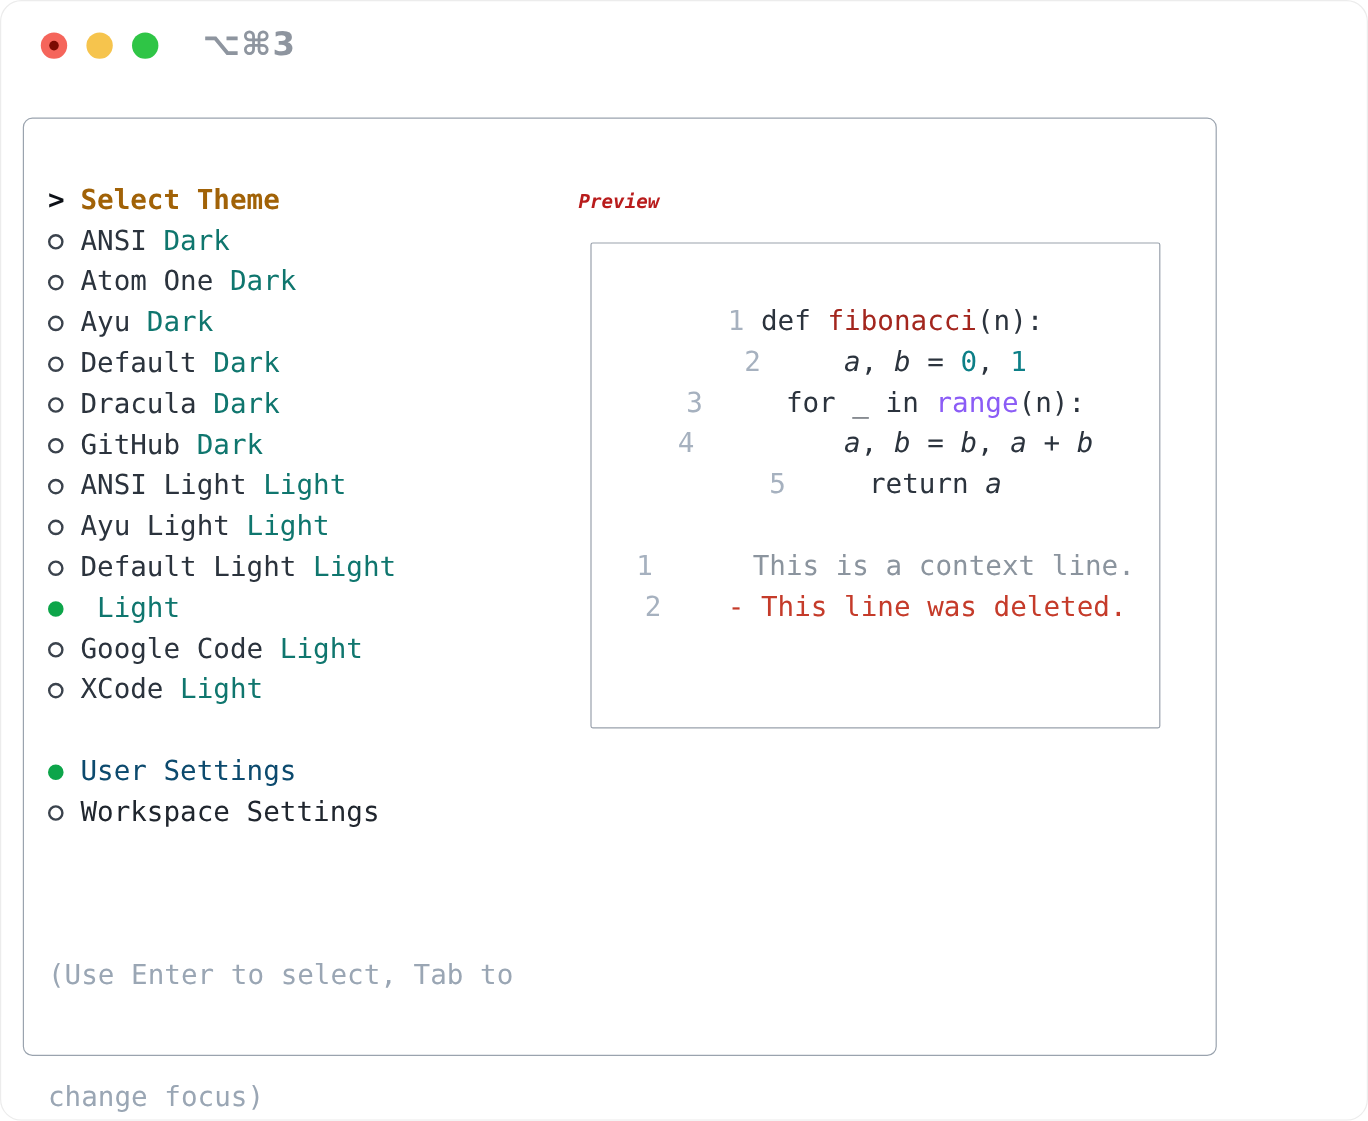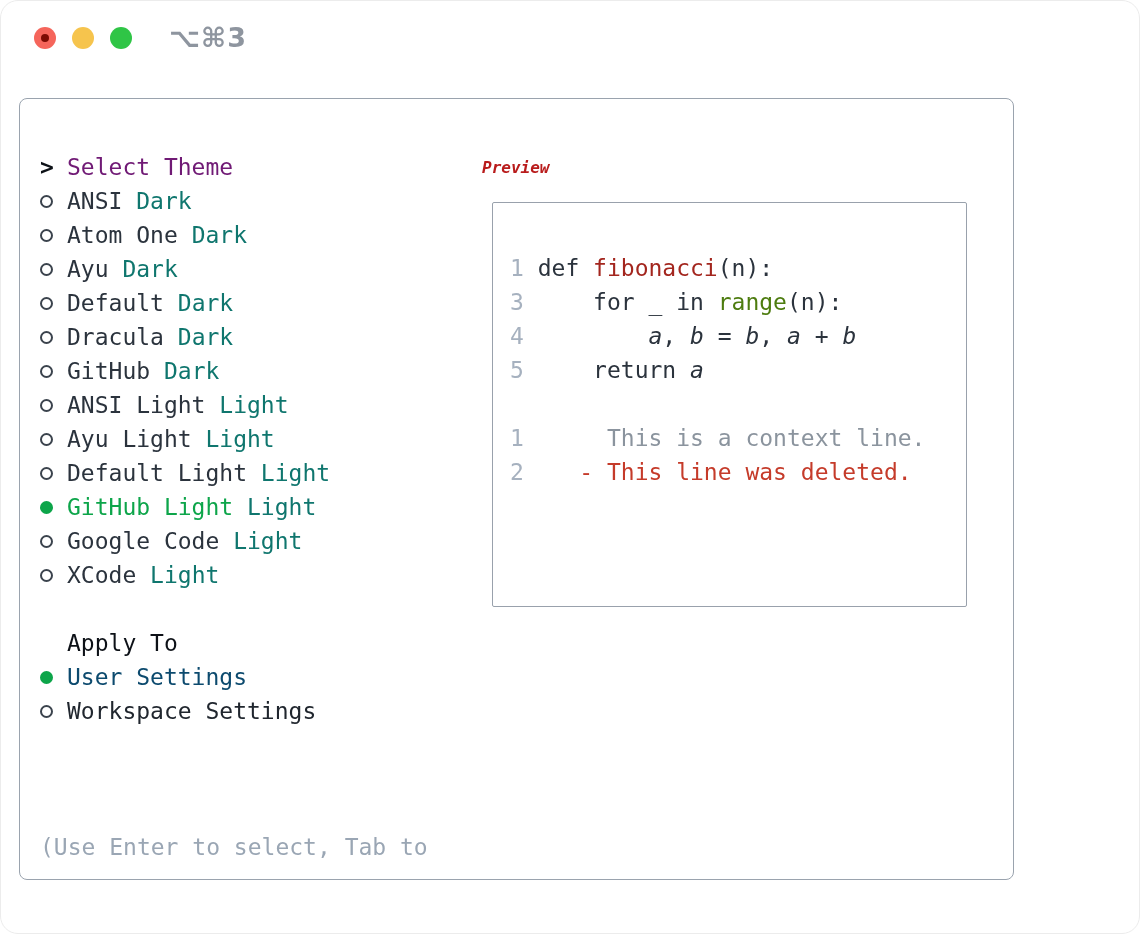--- a/index.html
+++ b/index.html
@@ -39,45 +39,45 @@
 
   
   .row { height:34px; display:flex; align-items:center; font-size:23px; color:#2b333d; }
   .bullet-col { width:27px; display:flex; align-items:center; flex:none; }
   .radio {
     width:13px; height:13px; border-radius:50%;
     border:2px solid #3b434d; background:transparent;
   }
   .radio.on { background:#0da54a; border-color:#0da54a; }
   .prompt { font-weight:bold; color:#0d1117; font-size:23px; }
-  .hdr { font-weight:normal; color:#701a75; }
+  .hdr { font-weight:bold; color:#a16207; }
   .theme-name { color:#2b333d; white-space:pre; }
   .theme-variant { color:#0f766e; white-space:pre; }
   .row.sel .theme-name { color:#0da54a; }
   .apply-label { color:#20262e; white-space:pre; }
   .row.sel .apply-label { color:#0c4a6e; }
   .gap34 { height:34px; }
 
   .hint { font-size:23px; line-height:34px; color:#9aa6b4; white-space:pre; }
 
   
   .preview-title { height:34px; display:flex; align-items:center;
                    font-size:16px; font-weight:bold; color:#b91c1c;font-style:italic; }
   .preview-box {
     margin:18px 0 0 10px; width:475px; height:405px;
     border:1.5px solid #99a1ac; border-radius:2px; background:#ffffff;
     overflow:hidden;
   }
-  .code { padding:48px 0 0 17px; font-size:23px; line-height:34px; }
+  .code { padding:48px 0 0 17px; font-size:23px; line-height:34px;text-align:center; }
   .code-line { height:34px; white-space:pre; }
   .tk-ln  { color:#a6b1bf; }
   .tk-p   { color:#2b333d; }
   .tk-fn  { color:#a3261e; }
   .tk-num { color:#0d7f87; }
-  .tk-bi  { color:#4d7c0f; }
+  .tk-bi  { color:#8b5cf6; }
   .tk-var { color:#2b333d; font-style:italic; }
   .tk-ctx { color:#8b949e; }
   .tk-del { color:#c53b2a; }
   .tk-add { color:#13c022; }
 </style>
 </head>
 <body>
 
 <div class="window">
 
@@ -160,45 +160,40 @@
             <span class="bullet-col">
               <span class="radio"></span>
             </span>
             <span class="theme-name">Default Light</span>
             <span class="theme-variant"> Light</span>
           </div>
           <div class="row sel">
             <span class="bullet-col">
               <span class="radio on"></span>
             </span>
-            <span class="theme-name">GitHub Light</span>
             <span class="theme-variant"> Light</span>
           </div>
           <div class="row">
             <span class="bullet-col">
               <span class="radio"></span>
             </span>
             <span class="theme-name">Google Code</span>
             <span class="theme-variant"> Light</span>
           </div>
           <div class="row">
             <span class="bullet-col">
               <span class="radio"></span>
             </span>
             <span class="theme-name">XCode</span>
             <span class="theme-variant"> Light</span>
           </div>
         </div>
 
       <div class="gap34"></div>
 
-      <div class="row">
-        <span class="bullet-col"></span>
-        <span class="hdr" style="font-weight:normal; color:#0d1117;">Apply To</span>
-      </div>
 
       <div id="apply-list">
           <div class="row sel">
             <span class="bullet-col">
               <span class="radio on"></span>
             </span>
             <span class="apply-label">User Settings</span>
           </div>
           <div class="row">
             <span class="bullet-col">
@@ -215,20 +210,21 @@
         <div>change focus)</div>
       </div>
 
     </div>
 
     <div class="right-col">
       <div class="preview-title">Preview</div>
       <div class="preview-box">
         <div class="code" id="code">
             <div class="code-line"><span class="tk-ln">1 </span><span class="tk-p">def </span><span class="tk-fn">fibonacci</span><span class="tk-p">(n):</span></div>
+            <div class="code-line"><span class="tk-ln">2 </span><span class="tk-p">    </span><span class="tk-var">a</span><span class="tk-p">, </span><span class="tk-var">b</span><span class="tk-p"> = </span><span class="tk-num">0</span><span class="tk-p">, </span><span class="tk-num">1</span></div>
             <div class="code-line"><span class="tk-ln">3 </span><span class="tk-p">    for _ in </span><span class="tk-bi">range</span><span class="tk-p">(n):</span></div>
             <div class="code-line"><span class="tk-ln">4 </span><span class="tk-p">        </span><span class="tk-var">a</span><span class="tk-p">, </span><span class="tk-var">b</span><span class="tk-p"> = </span><span class="tk-var">b</span><span class="tk-p">, </span><span class="tk-var">a</span><span class="tk-p"> + </span><span class="tk-var">b</span></div>
             <div class="code-line"><span class="tk-ln">5 </span><span class="tk-p">    return </span><span class="tk-var">a</span></div>
             <div class="code-line">&nbsp;</div>
             <div class="code-line"><span class="tk-ln">1 </span><span class="tk-ctx">     This is a context line.</span></div>
             <div class="code-line"><span class="tk-ln">2 </span><span class="tk-del">   - This line was deleted.</span></div>
           </div>
       </div>
     </div>
 

